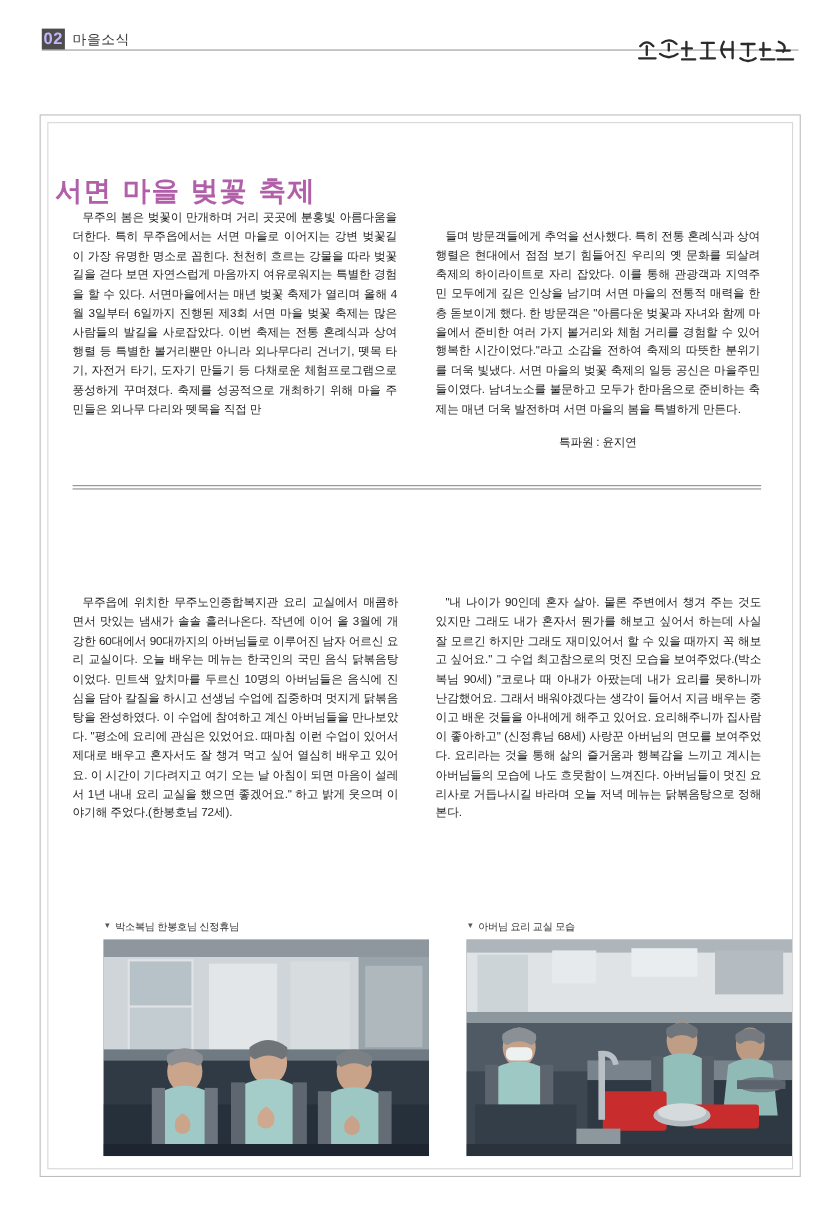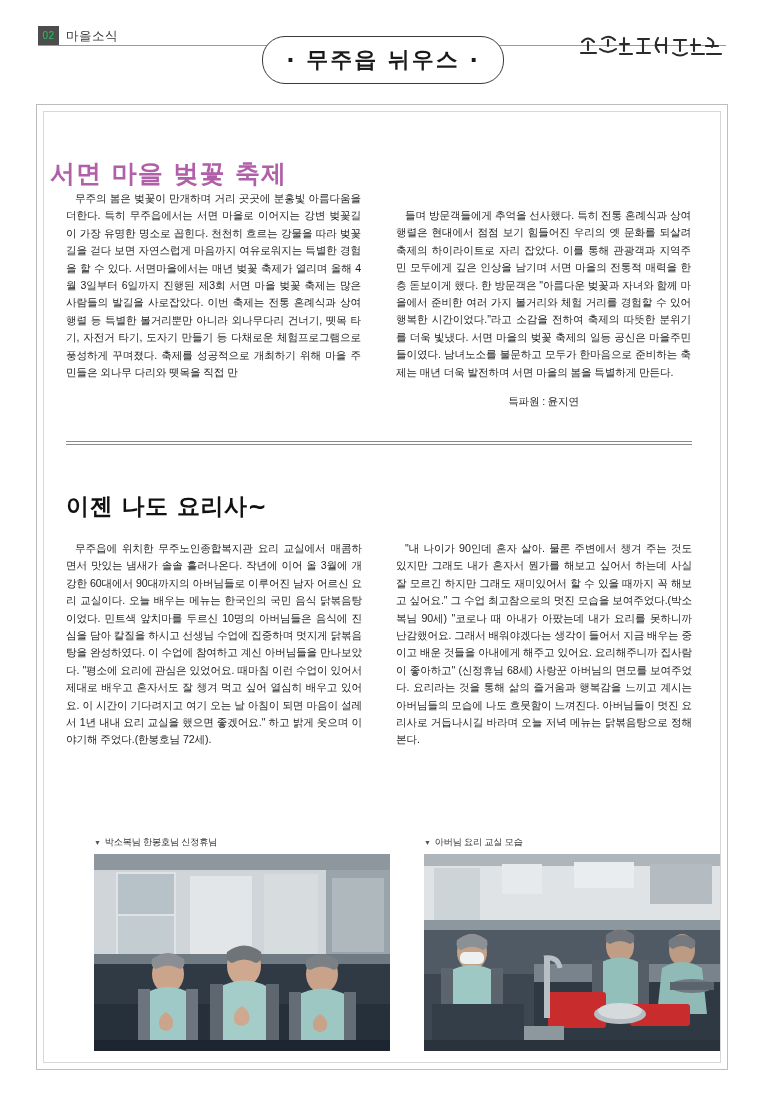--- a/index.html
+++ b/index.html
@@ -28,23 +28,23 @@
     width: 764px;
     height: 92px;
   }
   .page-num-box {
     position: absolute;
     left: 38px;
     top: 26px;
     width: 21px;
     height: 19px;
     background: #4d4d4d;
-    color: #22c55e;
-    font-size: 10px;
-    font-weight: normal;
+    color: #c4b5fd;
+    font-size: 15px;
+    font-weight: bold;
     text-align: center;
     line-height: 19px;
     letter-spacing: 0.5px;
   }
   .page-section {
     position: absolute;
     left: 66px;
     top: 28px;
     font-size: 12.5px;
     color: #333333;
@@ -238,23 +238,20 @@
 <body>
 
 <div class="page">
 
   <div class="masthead">
     <div class="masthead-rule"></div>
 
     <div class="page-num-box">02</div>
     <div class="page-section">마을소식</div>
 
-    <div class="header-banner">
-      <span class="header-banner-inner">· 무주읍 뉘우스 ·</span>
-    </div>
 
     <div class="brand-logo">
       <svg width="152" height="30" viewBox="0 0 152 30" xmlns="http://www.w3.org/2000/svg" aria-hidden="true">
         <g fill="none" stroke="#2b2b2b" stroke-width="2.1" stroke-linecap="round">
           <path d="M6 10 q6 -7 12 0"></path>
           <path d="M12 10 v8"></path>
           <path d="M5 21 h15"></path>
           <path d="M26 7 q7 -5 13 1"></path>
           <path d="M32 8 v6"></path>
           <path d="M24 17 q8 6 16 0"></path>
@@ -298,21 +295,20 @@
       <p>들며 방문객들에게 추억을 선사했다. 특히 전통 혼례식과 상여 행렬은 현대에서 점점 보기 힘들어진 우리의 옛 문화를 되살려 축제의 하이라이트로 자리 잡았다. 이를 통해 관광객과 지역주민 모두에게 깊은 인상을 남기며 서면 마을의 전통적 매력을 한층 돋보이게 했다. 한 방문객은 "아름다운 벚꽃과 자녀와 함께 마을에서 준비한 여러 가지 볼거리와 체험 거리를 경험할 수 있어 행복한 시간이었다."라고 소감을 전하여 축제의 따뜻한 분위기를 더욱 빛냈다. 서면 마을의 벚꽃 축제의 일등 공신은 마을주민들이였다. 남녀노소를 불문하고 모두가 한마음으로 준비하는 축제는 매년 더욱 발전하며 서면 마을의 봄을 특별하게 만든다.</p>
     </div>
     <div class="byline">특파원 : 윤지연</div>
   </div>
 
   <div class="divider">
     <i></i>
     <i></i>
   </div>
 
-  <h2 class="article2-title">이젠 나도 요리사~</h2>
 
   <div class="art2-col-left">
     <div class="body-text">
       <p>무주읍에 위치한 무주노인종합복지관 요리 교실에서 매콤하면서 맛있는 냄새가 솔솔 흘러나온다. 작년에 이어 올 3월에 개강한 60대에서 90대까지의 아버님들로 이루어진 남자 어르신 요리 교실이다. 오늘 배우는 메뉴는 한국인의 국민 음식 닭볶음탕이었다. 민트색 앞치마를 두르신 10명의 아버님들은 음식에 진심을 담아 칼질을 하시고 선생님 수업에 집중하며 멋지게 닭볶음탕을 완성하였다. 이 수업에 참여하고 계신 아버님들을 만나보았다. "평소에 요리에 관심은 있었어요. 때마침 이런 수업이 있어서 제대로 배우고 혼자서도 잘 챙겨 먹고 싶어 열심히 배우고 있어요. 이 시간이 기다려지고 여기 오는 날 아침이 되면 마음이 설레서 1년 내내 요리 교실을 했으면 좋겠어요." 하고 밝게 웃으며 이야기해 주었다.(한봉호님 72세).</p>
     </div>
   </div>
 
   <div class="art2-col-right">
     <div class="body-text">
       <p>"내 나이가 90인데 혼자 살아. 물론 주변에서 챙겨 주는 것도 있지만 그래도 내가 혼자서 뭔가를 해보고 싶어서 하는데 사실 잘 모르긴 하지만 그래도 재미있어서 할 수 있을 때까지 꼭 해보고 싶어요." 그 수업 최고참으로의 멋진 모습을 보여주었다.(박소복님 90세) "코로나 때 아내가 아팠는데 내가 요리를 못하니까 난감했어요. 그래서 배워야겠다는 생각이 들어서 지금 배우는 중이고 배운 것들을 아내에게 해주고 있어요. 요리해주니까 집사람이 좋아하고" (신정휴님 68세) 사랑꾼 아버님의 면모를 보여주었다. 요리라는 것을 통해 삶의 즐거움과 행복감을 느끼고 계시는 아버님들의 모습에 나도 흐뭇함이 느껴진다. 아버님들이 멋진 요리사로 거듭나시길 바라며 오늘 저녁 메뉴는 닭볶음탕으로 정해본다.</p>

